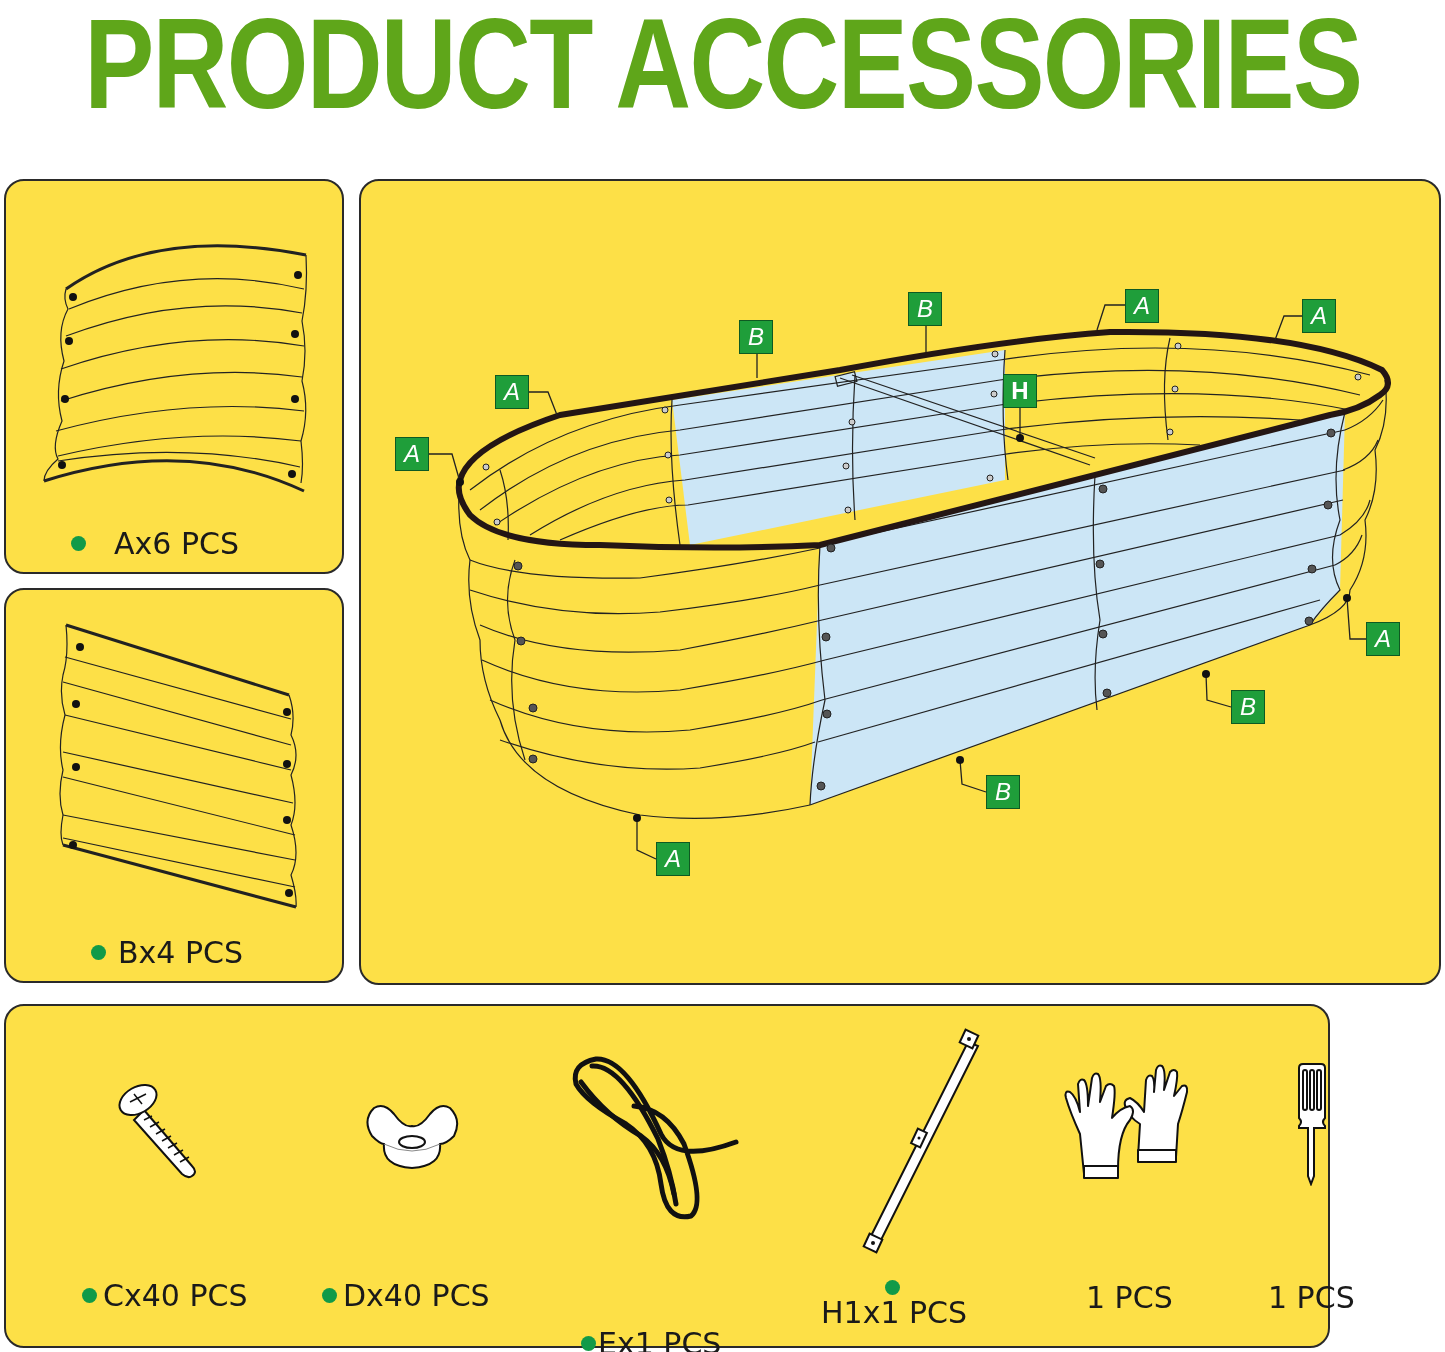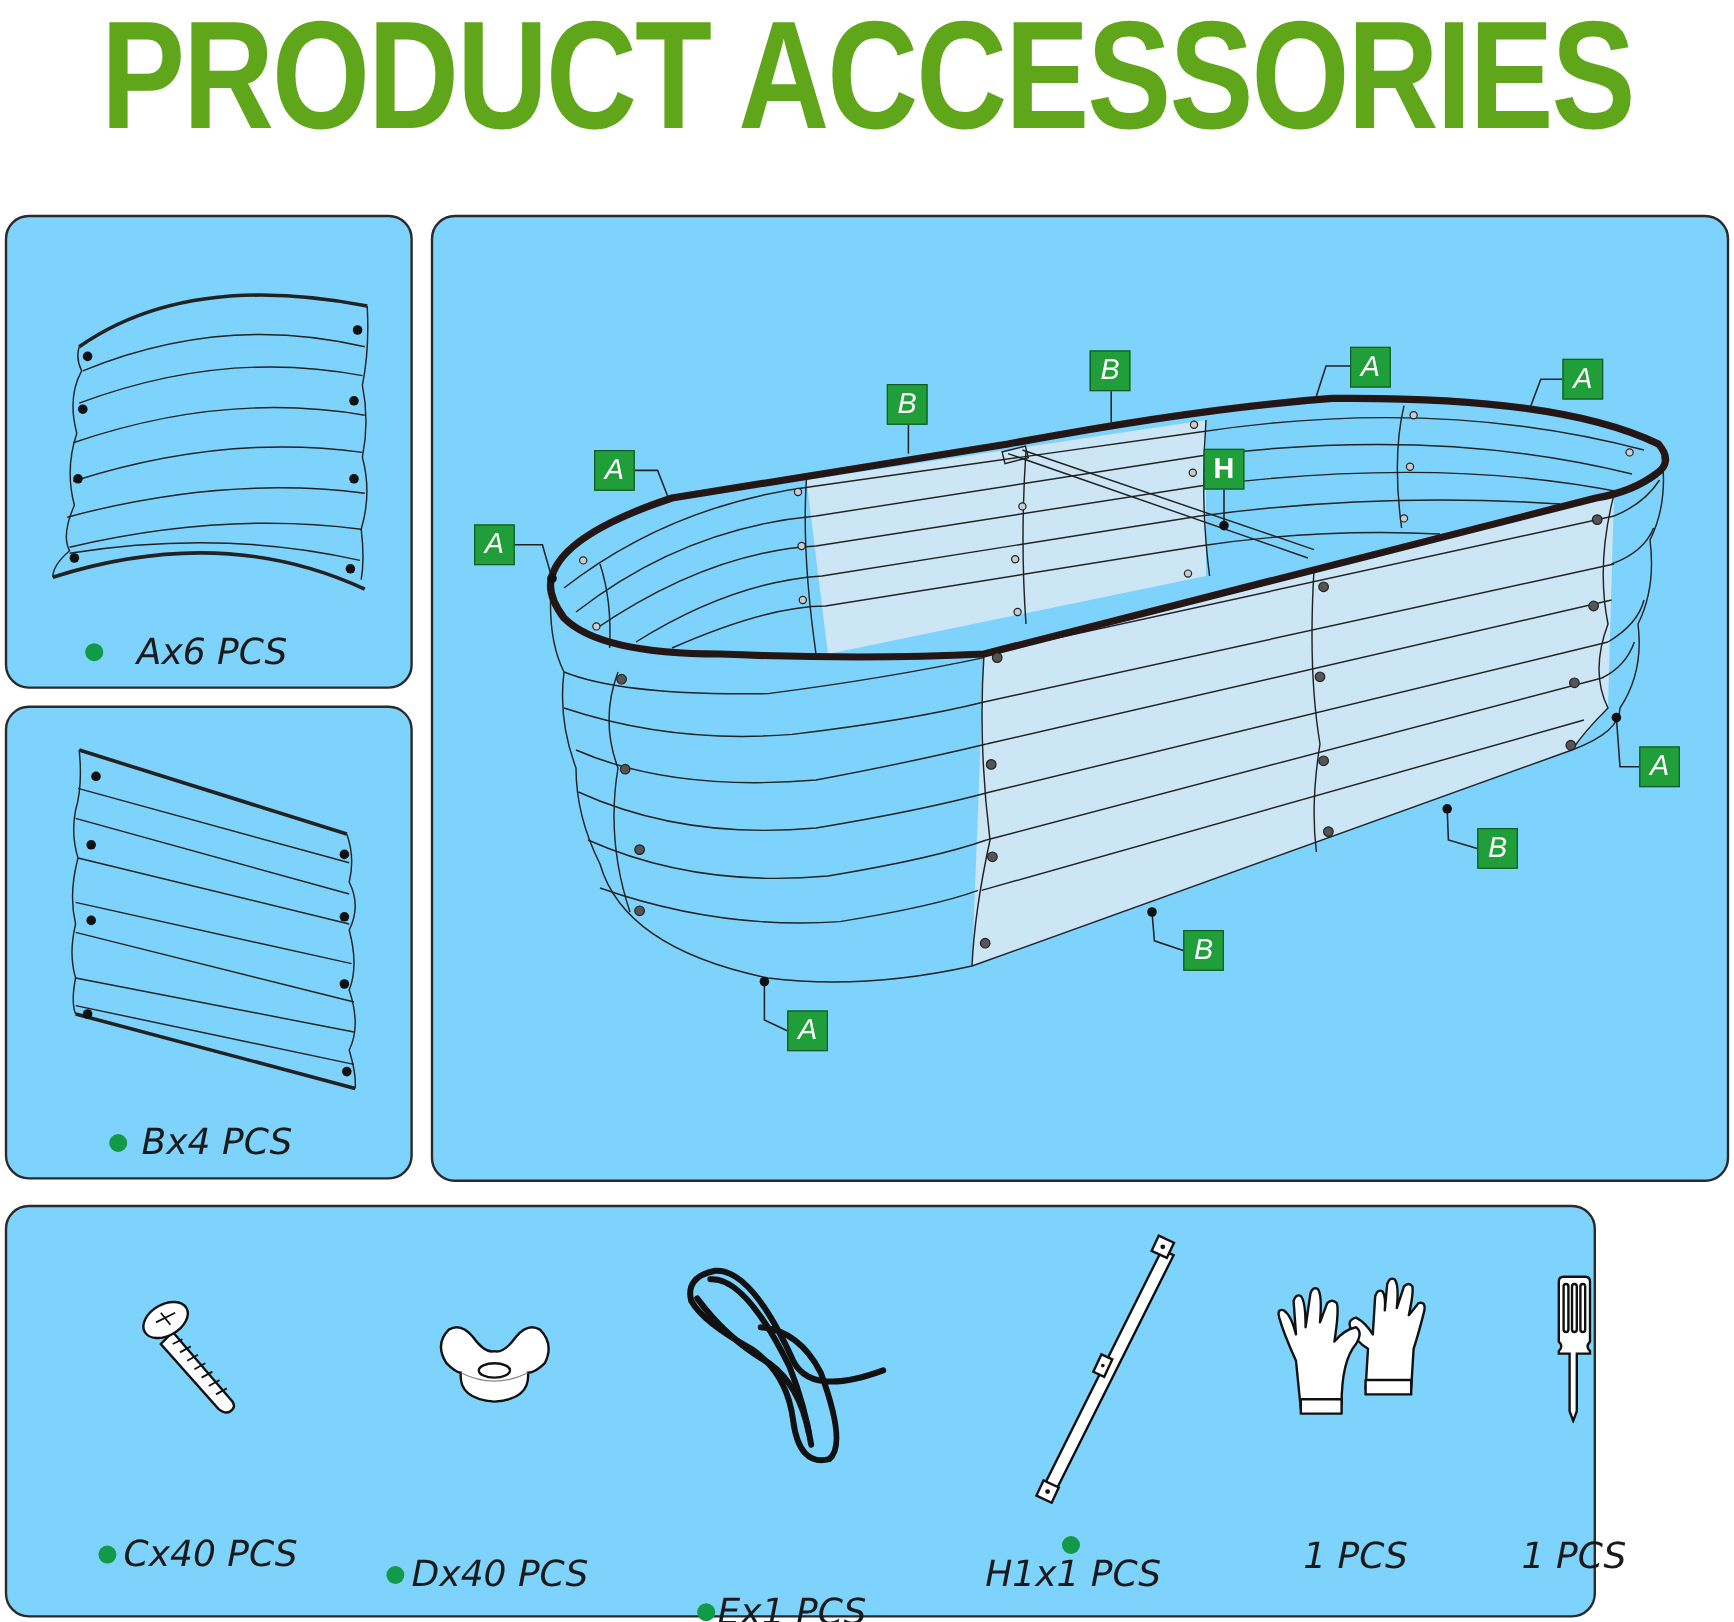--- a/index.html
+++ b/index.html
@@ -10,21 +10,21 @@
     display: flex; align-items: flex-start; justify-content: center;
   }
   .title span {
     font-family: "Liberation Sans", sans-serif; font-weight: 700;
     font-size: 128px; letter-spacing: -2px; color: #5fa61a;
     transform: scaleX(0.82); transform-origin: center; display: inline-block;
     line-height: 1; white-space: nowrap;
   }
   .panel {
     position: absolute; border: 2px solid #2a2a2a; border-radius: 20px;
-    background: #7dd3fc; box-sizing: border-box; font-style: italic;
+    background: #fde047; box-sizing: border-box;
   }
   .caption {
     position: absolute; display: flex; align-items: center;
     font-family: "DejaVu Sans", sans-serif; font-size: 30px; color: #1a1a1a;
     white-space: nowrap;
   }
   .dot { width: 15px; height: 15px; border-radius: 50%; display: inline-block; margin-right: 10px; }
   .part-svg { position: absolute; }
   .callout {
     position: absolute; width: 34px; height: 34px; box-sizing: border-box;
@@ -269,21 +269,21 @@
     <span>Cx40 PCS</span>
   </div>
 
   <svg class="item" style="left:356px; top:94px;" width="100" height="72" viewBox="0 0 100 72">
     <g fill="#fff" stroke="#111" stroke-width="2">
       <path d="M12 8 Q0 20 10 36 Q18 44 22 44 Q20 66 50 68 Q80 66 78 44 Q84 44 92 36 Q100 20 88 8 Q78 2 68 14 Q58 28 50 26 Q42 28 32 14 Q22 2 12 8 Z"></path>
       <ellipse cx="50" cy="42" rx="13" ry="6"></ellipse>
     </g>
     <path d="M22 44 Q50 58 78 44" fill="none" stroke="#888" stroke-width="1"></path>
   </svg>
-  <div class="caption" style="left:316px; top:289px;">
+  <div class="caption" style="left:316px; top:272px;">
     <span class="dot" style="background:#119a48; margin-right:6px;"></span>
     <span>Dx40 PCS</span>
   </div>
 
   <svg class="item" style="left:560px; top:48px;" width="185" height="170" viewBox="0 0 185 170">
     <g fill="none" stroke="#111" stroke-width="5" stroke-linecap="round">
       <path d="M68 52 Q100 55 118 90 Q140 150 125 162 Q100 168 95 130 Q90 90 60 70 Q20 48 10 30 Q5 10 30 5 Q60 3 95 80 Q110 110 170 88"></path>
       <path d="M26 12 Q55 10 92 85 Q105 118 110 150"></path>
       <path d="M15 28 Q40 62 75 82 Q100 100 108 140"></path>
     </g>

